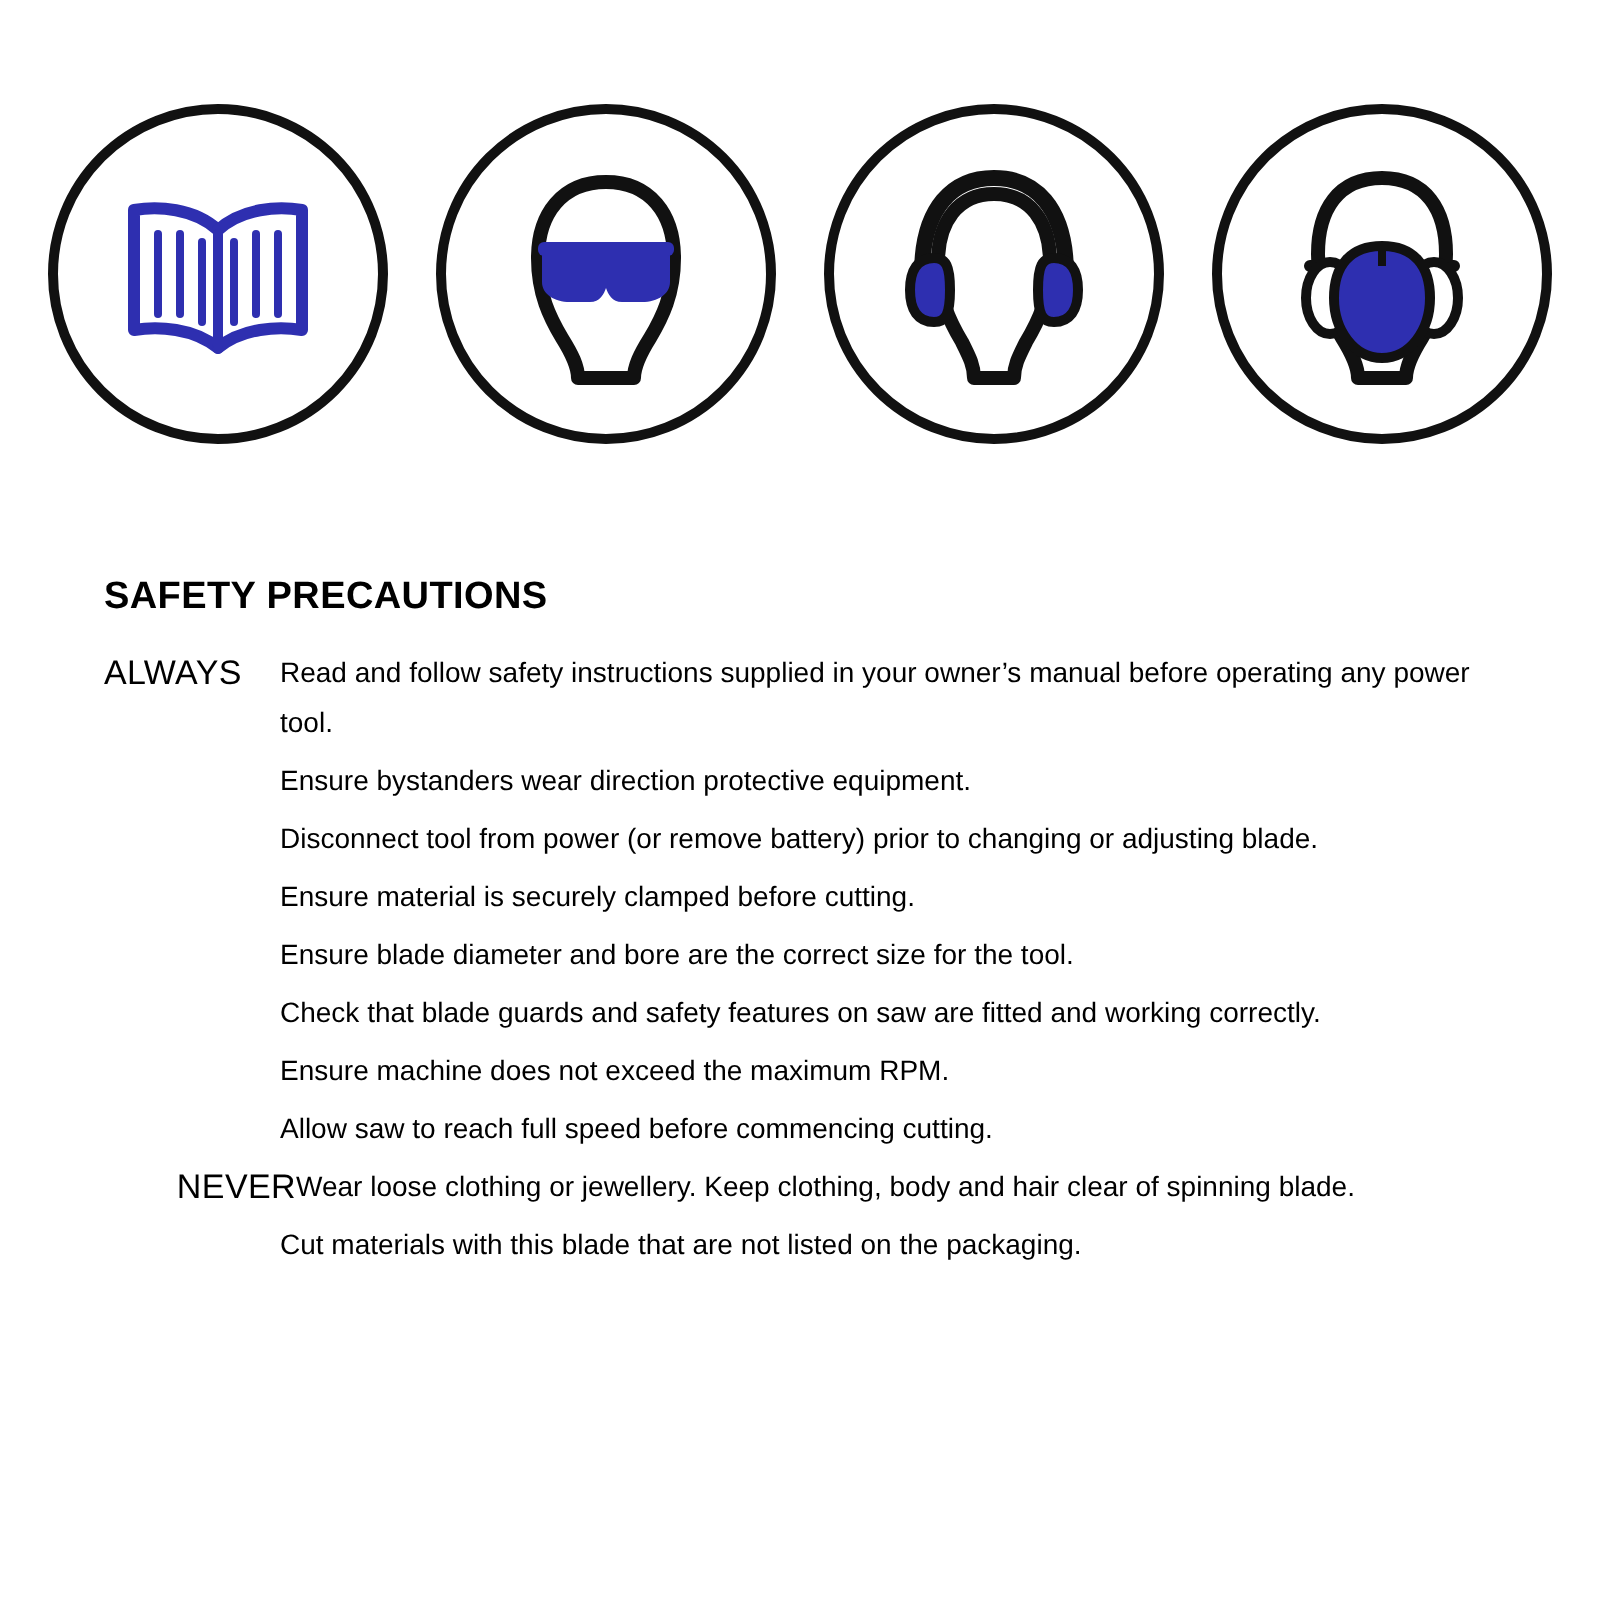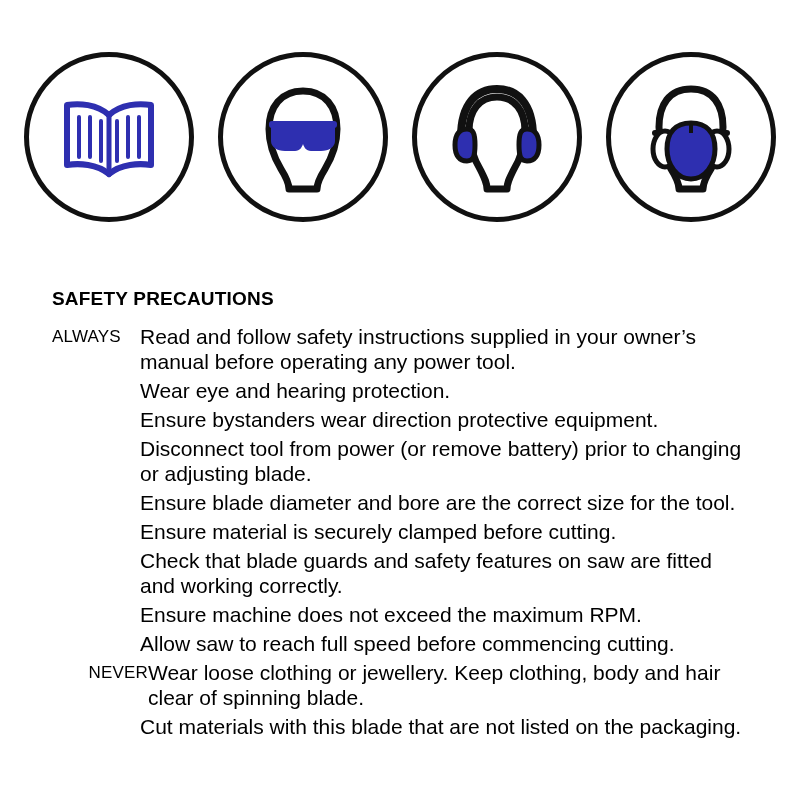--- a/index.html
+++ b/index.html
@@ -73,21 +73,21 @@
     text-align: left;
     letter-spacing: 0.2px;
   }
   .rule-label.narrow {
     text-align: right;
     padding-left: 8px;
     width: 88px;
     flex: 0 0 88px;
   }
   .rule-text {
-    font-size: 21px;
+    font-size: 14px;
     line-height: 25px;
     flex: 1;
   }
   .group {
     margin-bottom: 0;
   }
   .spacer-label {
     width: 88px;
     flex: 0 0 88px;
   }
@@ -160,37 +160,33 @@
   <div class="content">
     <div class="section-title">SAFETY PRECAUTIONS</div>
 
     <div class="group">
       <div class="rule">
         <div class="rule-label">ALWAYS</div>
         <div class="rule-text">Read and follow safety instructions supplied in your owner’s manual before operating any power tool.</div>
       </div>
       <div class="rule">
         <div class="spacer-label"></div>
-        <div class="rule-text">Wear eye and hearing protection.</div>
-      </div>
-      <div class="rule">
-        <div class="spacer-label"></div>
         <div class="rule-text">Ensure bystanders wear direction protective equipment.</div>
       </div>
       <div class="rule">
         <div class="spacer-label"></div>
         <div class="rule-text">Disconnect tool from power (or remove battery) prior to changing or adjusting blade.</div>
       </div>
       <div class="rule">
         <div class="spacer-label"></div>
+        <div class="rule-text">Ensure material is securely clamped before cutting.</div>
+      </div>
+      <div class="rule">
+        <div class="spacer-label"></div>
         <div class="rule-text">Ensure blade diameter and bore are the correct size for the tool.</div>
-      </div>
-      <div class="rule">
-        <div class="spacer-label"></div>
-        <div class="rule-text">Ensure material is securely clamped before cutting.</div>
       </div>
       <div class="rule">
         <div class="spacer-label"></div>
         <div class="rule-text">Check that blade guards and safety features on saw are fitted and working correctly.</div>
       </div>
       <div class="rule">
         <div class="spacer-label"></div>
         <div class="rule-text">Ensure machine does not exceed the maximum RPM.</div>
       </div>
       <div class="rule">

